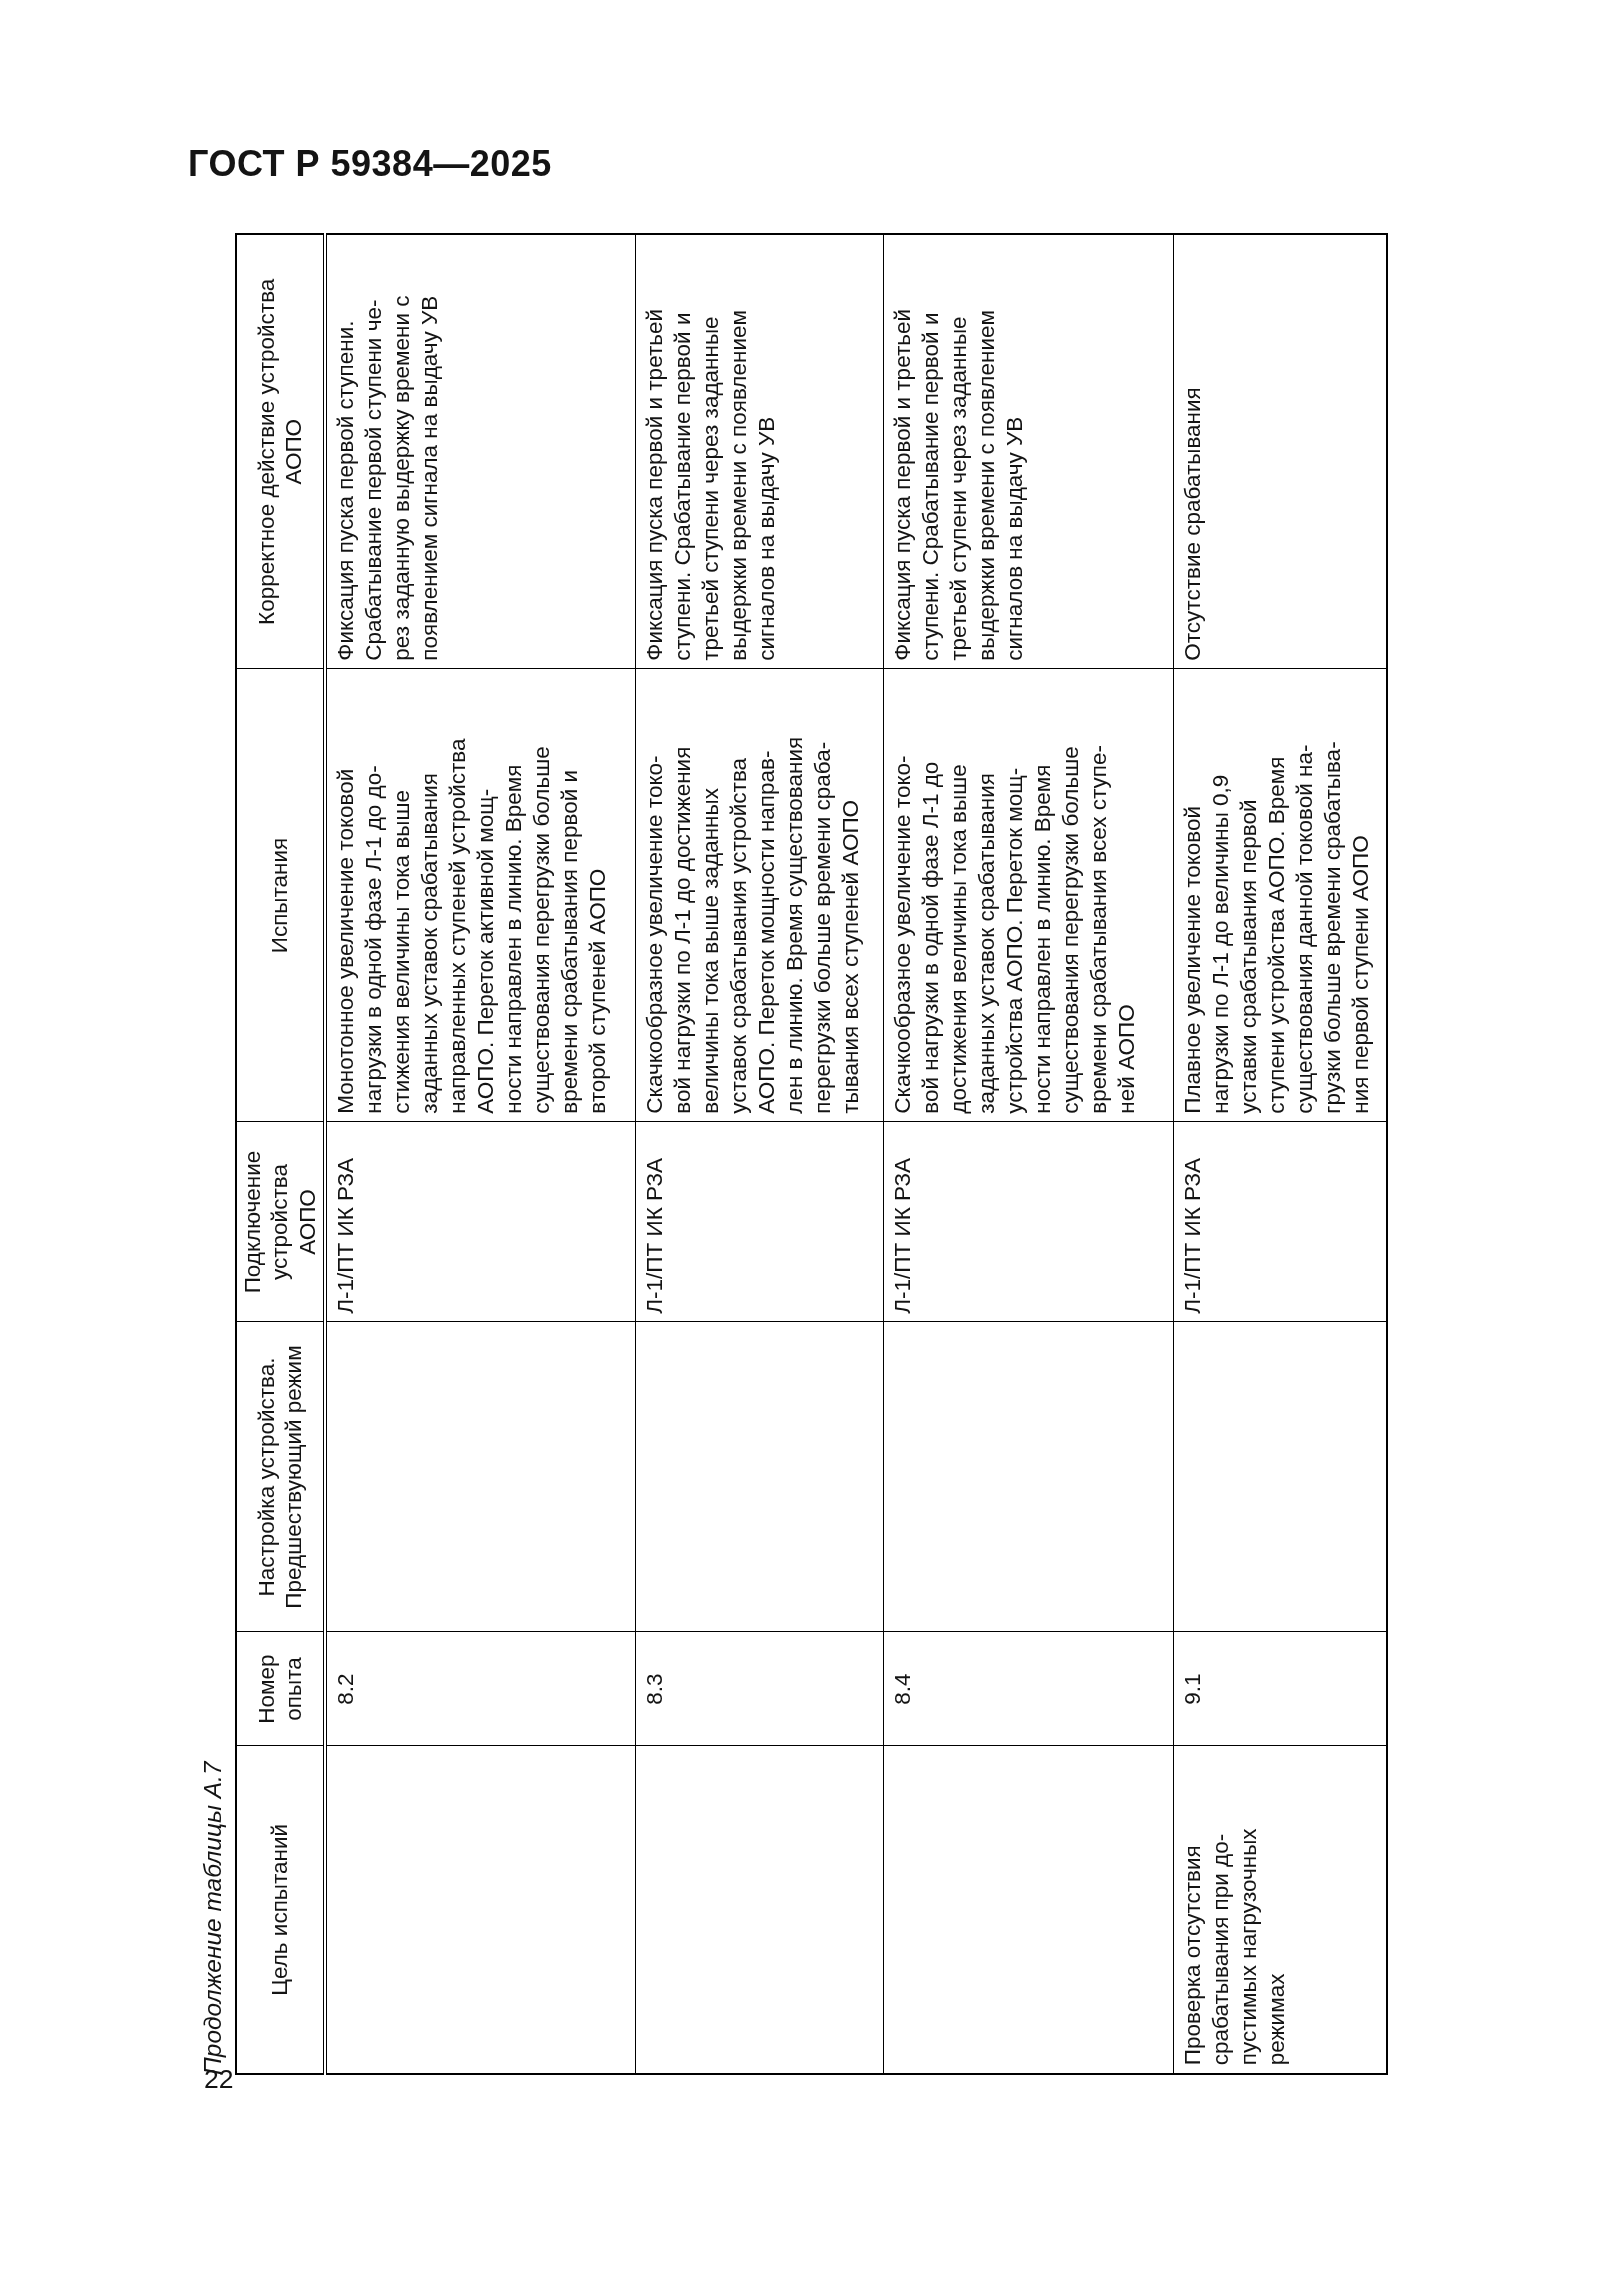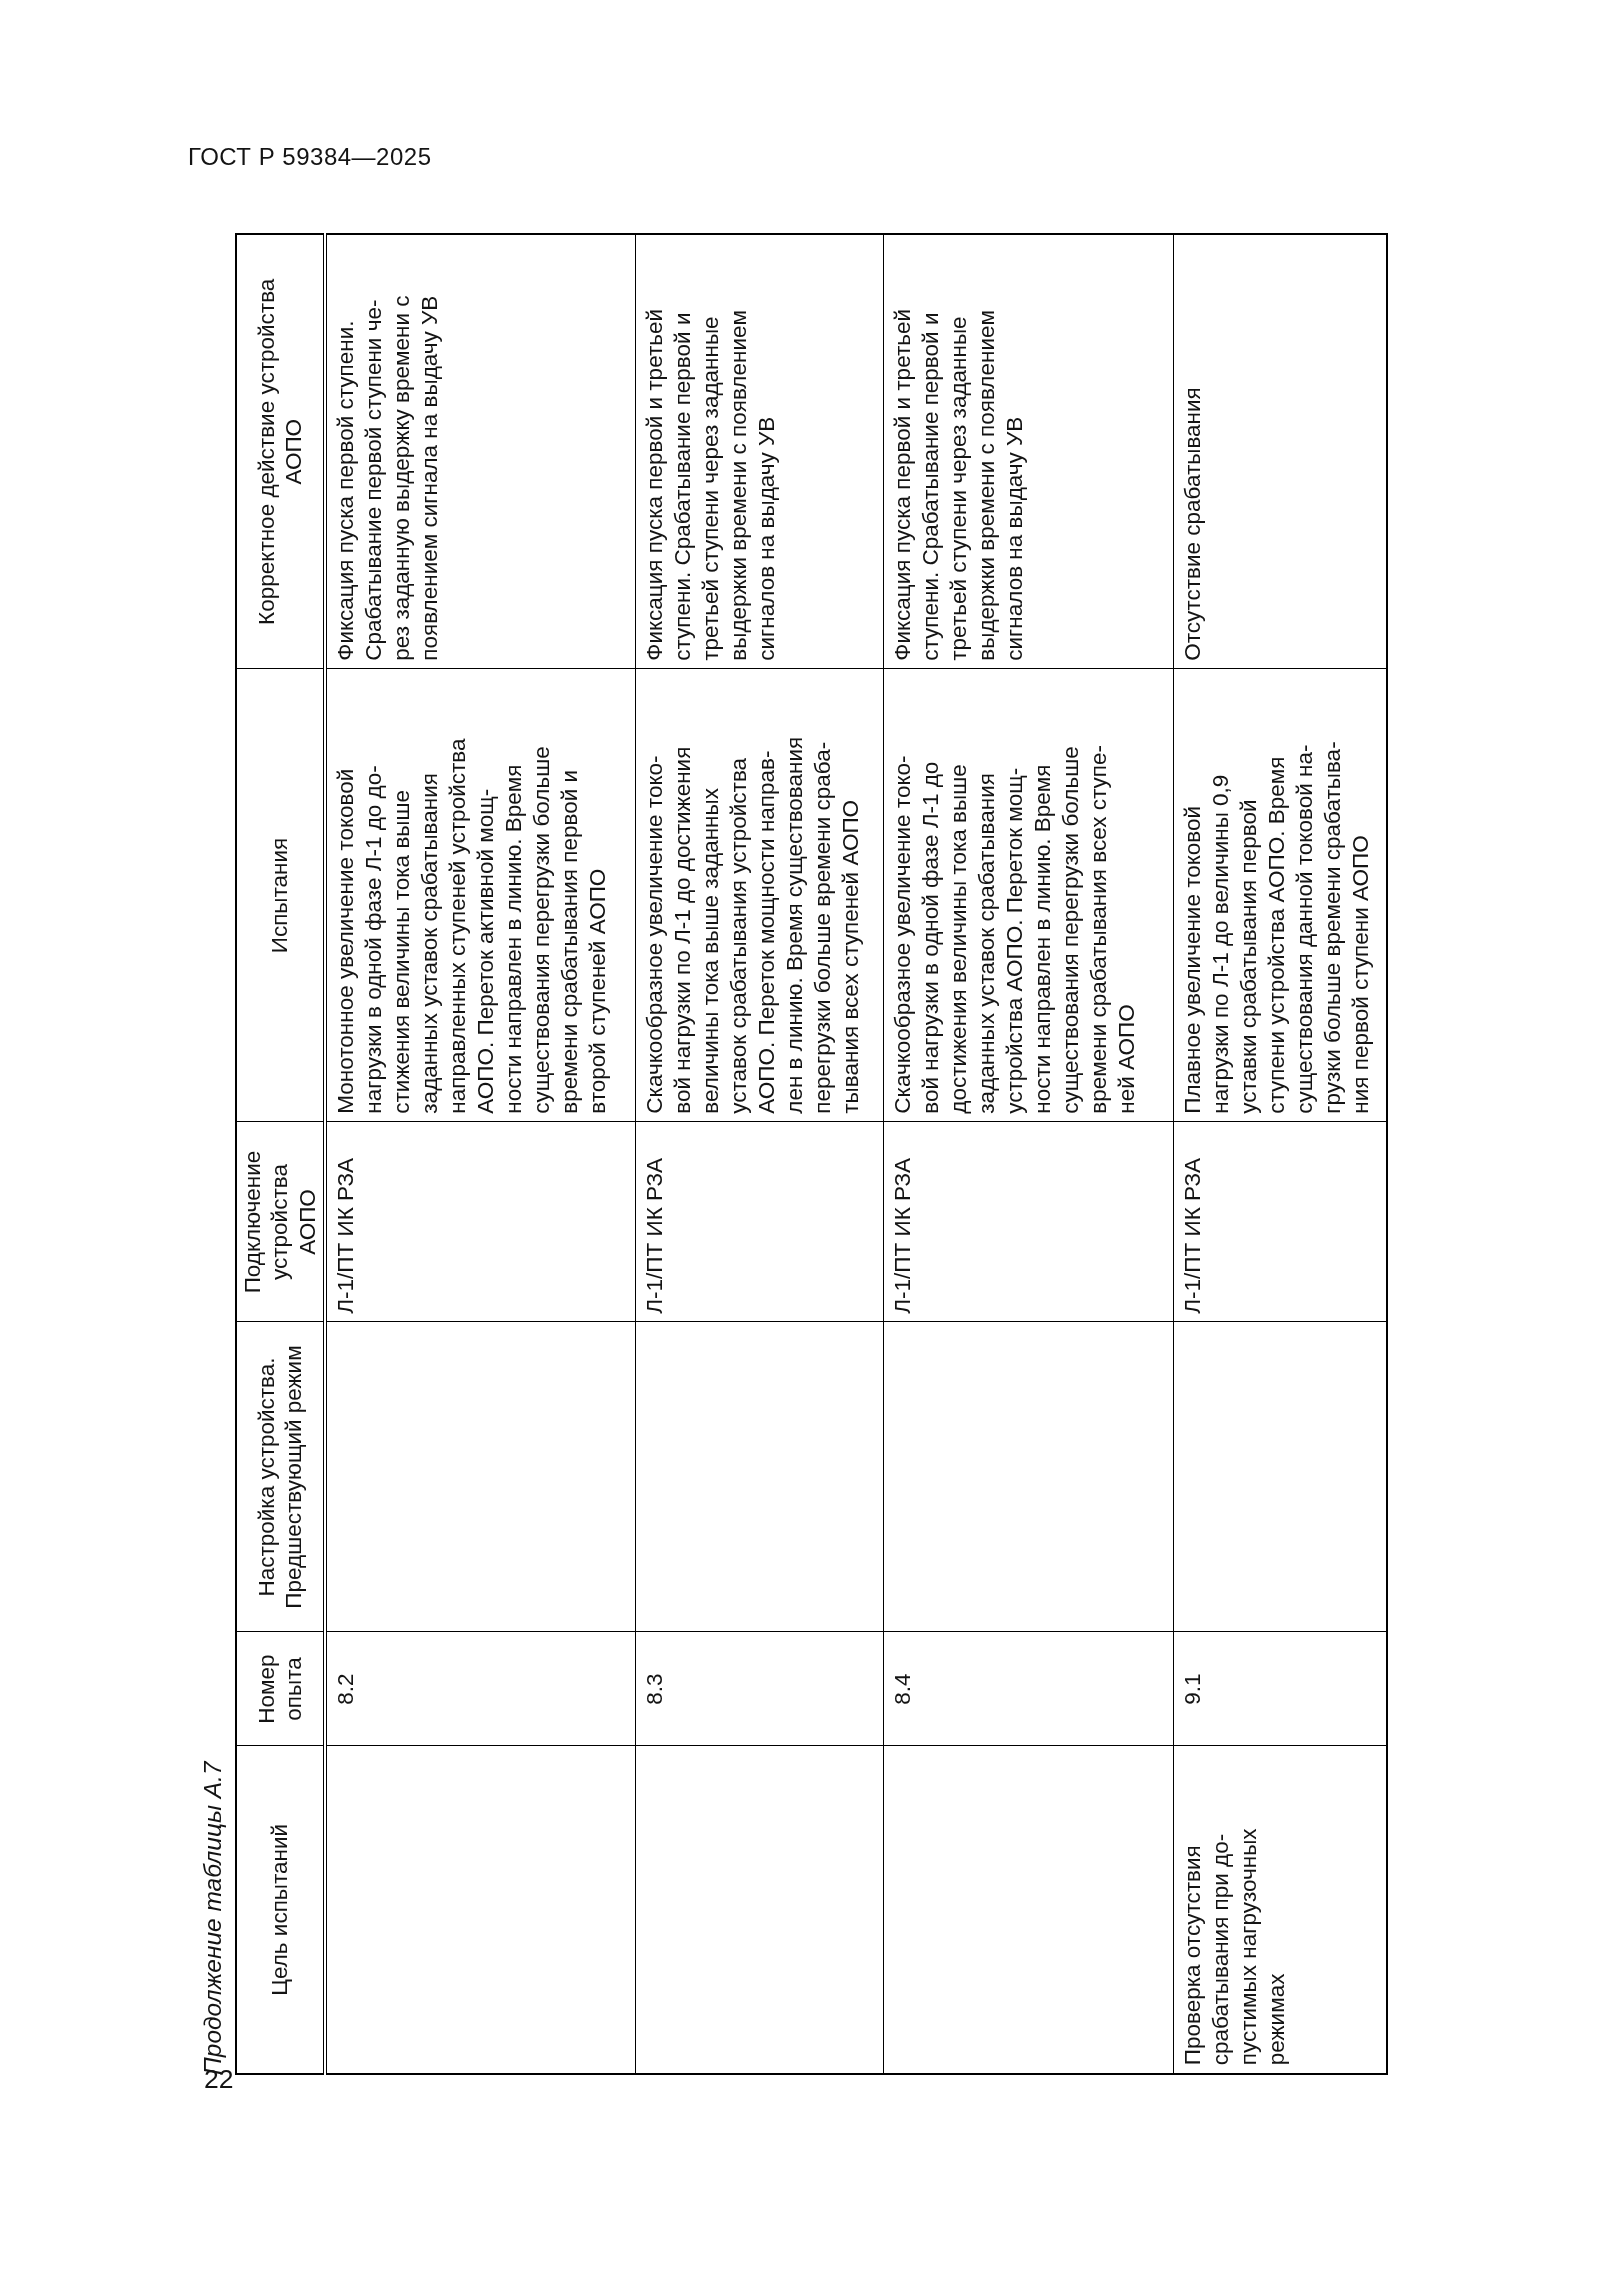--- a/index.html
+++ b/index.html
@@ -3,21 +3,21 @@
 <meta charset="utf-8">
 <style>
   html,body{margin:0;padding:0;}
   body{
     width:1621px;height:2293px;position:relative;overflow:hidden;
     background:#ffffff;color:#141414;
     font-family:"Liberation Sans", sans-serif;
   }
   .doc-code{
     position:absolute;left:188px;top:143px;
-    font-size:24px;font-weight:normal;letter-spacing:0.5px;white-space:nowrap;
+    font-size:36px;font-weight:bold;letter-spacing:0.5px;white-space:nowrap;
   }
   .page-number{
     position:absolute;left:188px;top:2064px;
     font-size:26.5px;
     margin-left:16px;
   }
   
   #rot-wrap{
     position:absolute;left:198px;top:235px;width:1180px;height:1840px;
   }

